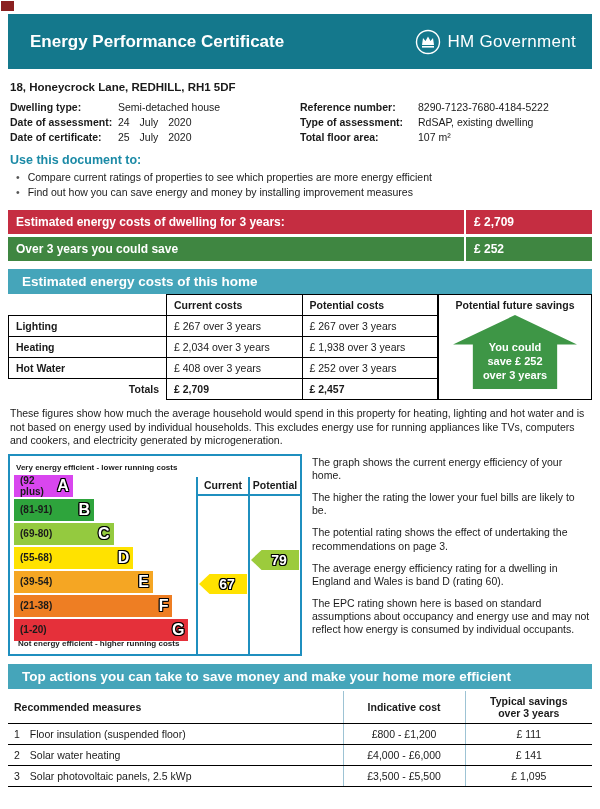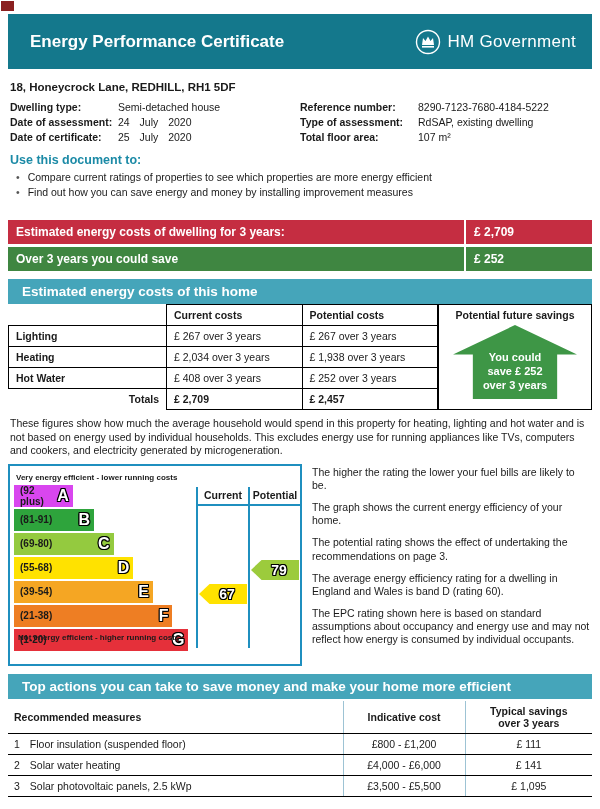--- a/index.html
+++ b/index.html
@@ -27,21 +27,21 @@
   .info-col.right .lbl { width:118px; }
   .info-row .val { }
   .val.spaced { word-spacing:7px; }
 
   .use-doc-heading { color:#1b8aa6; font-weight:bold; font-size:12.5px; margin:10px 0 4px 2px; }
   .use-doc-bullets { list-style:none; font-size:10.5px; margin-left:8px; }
   .use-doc-bullets li { display:flex; gap:8px; margin-bottom:3px; }
   .use-doc-bullets li .dot { color:#555; }
 
   
-  .banner-row { display:flex; margin-top:22px; color:#fff; font-weight:bold; font-size:12px; }
+  .banner-row { display:flex; margin-top:12px; color:#fff; font-weight:bold; font-size:12px; }
   .banner-row.red  { background:#c52d41; }
   .banner-row.green{ background:#3f8641; margin-top:3px; }
   .banner-main { flex:1; padding:5px 8px; }
   .banner-value { width:128px; padding:5px 8px; border-left:2px solid #fff; }
 
   .section-banner { background:#45a5ba; color:#fff; font-weight:bold; font-size:13.5px; padding:5px 14px; margin-top:8px; }
 
   
   .costs-wrap { display:flex; margin-top:0; }
   .costs-table { border-collapse:collapse; width:430px; font-size:10.5px; }
@@ -52,21 +52,21 @@
   .costs-table .totals-val { font-weight:bold; }
   .col-name { width:158px; }
   .savings-box { flex:1; border-left:1px solid #000; border-bottom:1px solid #000; border-right:1px solid #000; border-top:1px solid #000; padding:4px 4px; display:flex; flex-direction:column; align-items:center; }
   .savings-head { font-weight:bold; font-size:10.5px; text-align:center; margin-bottom:4px; }
   .house-arrow { width:124px; height:74px; background:#3e9646; clip-path:polygon(50% 0, 100% 40%, 84% 40%, 84% 100%, 16% 100%, 16% 40%, 0 40%); color:#fff; font-weight:bold; font-size:11px; text-align:center; padding-top:26px; line-height:1.25; }
 
   .costs-note { font-size:10.5px; line-height:1.3; margin:7px 2px 0 2px; }
 
   
   .eer-wrap { display:flex; margin-top:6px; gap:10px; }
-  .eer-chart { position:relative; width:294px; height:202px; border:2px solid #1f8fbf; padding:3px 0 16px 0; flex-shrink:0; display:flex; }
+  .eer-chart { position:relative; width:294px; height:202px; border:2px solid #1f8fbf; padding:3px 0 0 0; flex-shrink:0; display:flex; }
   .bands-area { flex:1; padding:2px 4px 0 4px; position:relative; }
   .chart-caption { font-size:8px; font-weight:bold; margin:2px 0 3px 2px; }
   .chart-caption.bottom { position:absolute; bottom:3px; left:6px; }
   .band-row { height:22px; margin-bottom:2px; display:flex; align-items:center; justify-content:space-between; padding:0 4px 0 6px; }
   .band-range { font-size:10px; font-weight:bold; }
   .band-letter { font-size:16px; font-weight:bold; }
   .outline-text { color:#fff; text-shadow:-1px -1px 0 #000,1px -1px 0 #000,-1px 1px 0 #000,1px 1px 0 #000,-1px 0 0 #000,1px 0 0 #000,0 -1px 0 #000,0 1px 0 #000; }
   .rating-col { width:52px; border-left:2px solid #1f8fbf; position:relative;margin-top:18px; }
   .rating-col-head { font-size:10.5px; font-weight:bold; text-align:center; padding:2px 0 3px 0; border-bottom:2px solid #1f8fbf; }
   .rating-arrow { position:absolute; left:1px; width:48px; height:20px; clip-path:polygon(22% 0, 100% 0, 100% 100%, 22% 100%, 0 50%); display:flex; align-items:center; justify-content:center; padding-left:8px; }
@@ -244,22 +244,22 @@
           </div>
       </div>
       <div class="rating-col">
         <div class="rating-col-head">Potential</div>
         <div class="rating-arrow" style="background: rgb(156, 203, 60); top: 73px;">
             <span class="outline-text">79</span>
           </div>
       </div>
     </div>
     <div class="eer-text">
+      <p>The graph shows the current energy efficiency of your home.</p>
       <p>The higher the rating the lower your fuel bills are likely to be.</p>
-      <p>The graph shows the current energy efficiency of your home.</p>
       <p>The potential rating shows the effect of undertaking the recommendations on page 3.</p>
       <p>The average energy efficiency rating for a dwelling in England and Wales is band D (rating 60).</p>
       <p>The EPC rating shown here is based on standard assumptions about occupancy and energy use and may not reflect how energy is consumed by individual occupants.</p>
     </div>
   </div>
 
   <div class="section-banner">Top actions you can take to save money and make your home more efficient</div>
 
   <table class="actions-table">
     <tbody>

